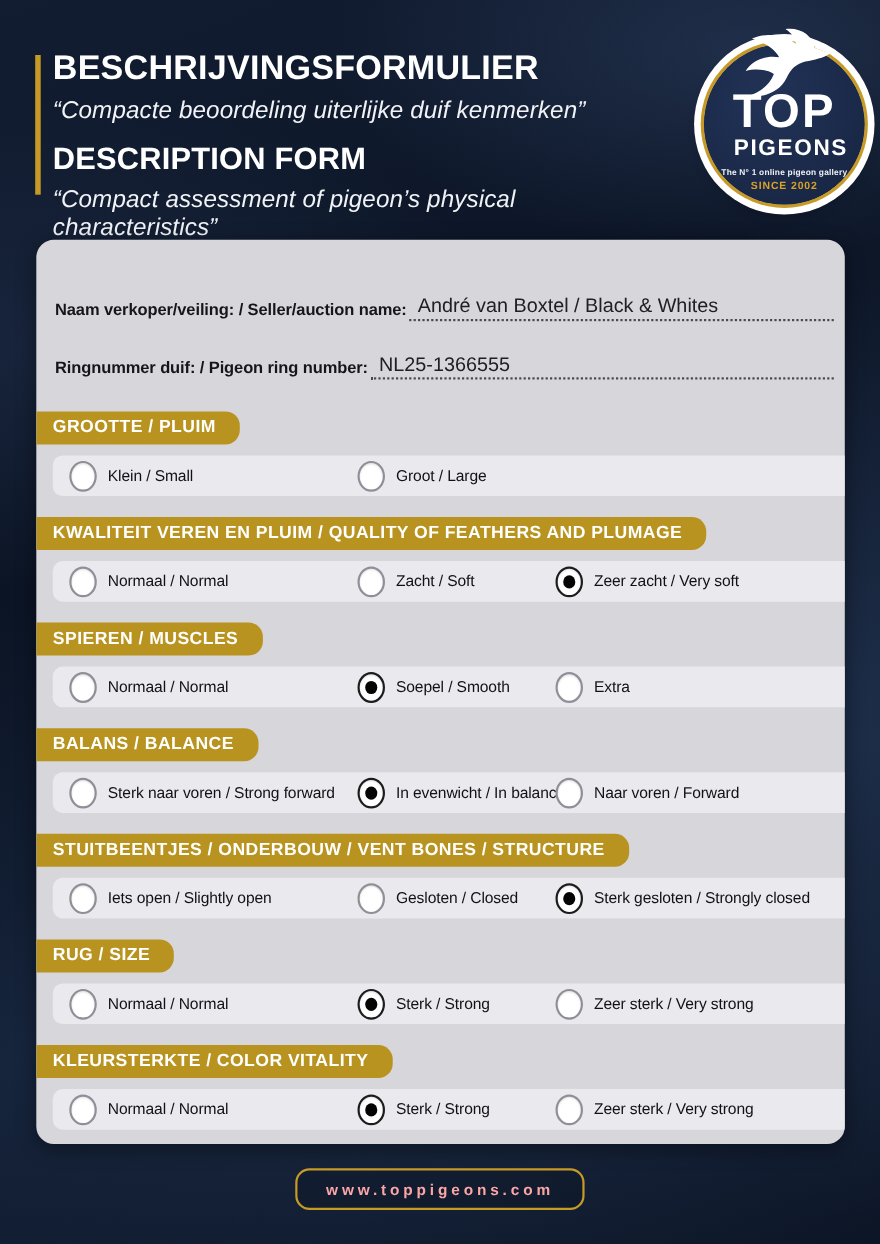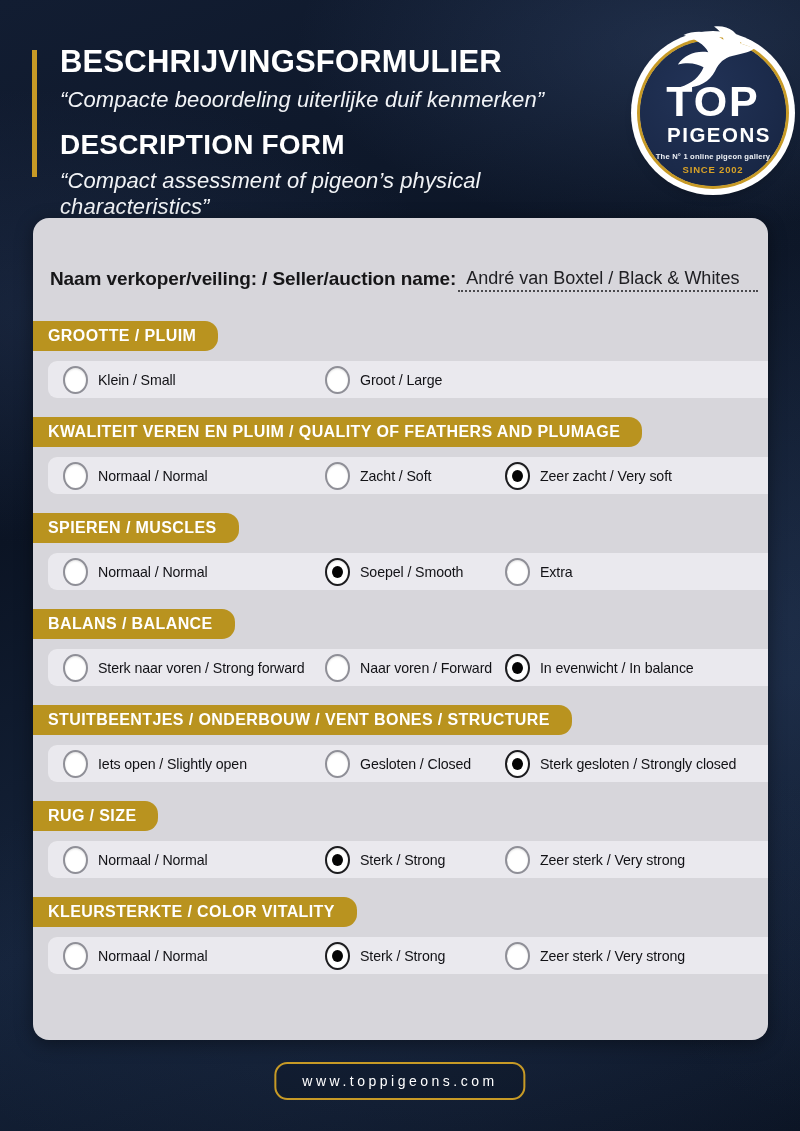--- a/index.html
+++ b/index.html
@@ -14,21 +14,21 @@
       radial-gradient(ellipse 700px 380px at 6% 28%, rgba(60,82,125,.22), transparent 60%),
       radial-gradient(ellipse 900px 420px at 55% 86%, rgba(55,78,120,.20), transparent 60%),
       radial-gradient(ellipse 300px 700px at 99% 55%, rgba(70,95,140,.18), transparent 70%),
       linear-gradient(160deg,#121d32 0%,#0b1424 38%,#15233a 68%,#0b1424 100%);
   }
   .page { position:absolute; inset:0; }
 
   
   .accent-bar { position:absolute; left:32px; top:50px; width:5px; height:127px;
     background:#c79a26; }
-  .titles { position:absolute; left:60px; top:44px; width:560px; color:#fff; }
+  .titles { position:absolute; left:48px; top:44px; width:560px; color:#fff; }
   .title-main { font-size:31px; font-weight:800; letter-spacing:.2px; line-height:1.15; }
   .title-sub { font-size:22px; font-style:italic; font-weight:500; color:#f1f3f6;
     margin-top:7px; letter-spacing:.1px; }
   .title-en { margin-top:16px; font-size:28px; font-weight:800; letter-spacing:.2px; }
 
   
   .logo { position:absolute; left:640px; top:40px; width:146px; height:146px; }
   .logo-circle { position:absolute; inset:0; border-radius:50%;
     background:radial-gradient(circle at 40% 35%, #223357 0%, #1b2a4a 60%, #16233f 100%);
     box-shadow:0 0 0 3px #c79a26, 0 0 0 9px #ffffff, 0 6px 14px rgba(0,0,0,.45);
@@ -42,21 +42,21 @@
     letter-spacing:.2px; }
   .logo-since { font-size:9.5px; font-weight:800; color:#d8a227; margin-top:3px;
     letter-spacing:.8px; }
 
   
   .card { position:absolute; left:33px; top:218px; width:735px; height:822px;
     background:#d7d6db; border-radius:16px; overflow:hidden;
     box-shadow:0 4px 18px rgba(0,0,0,.4); }
   .fields { padding:50px 10px 0 17px; }
   .field { display:flex; align-items:flex-end; margin-bottom:29px; }
-  .field-label { white-space:nowrap; font-weight:700; font-size:19px; color:#161618;
+  .field-label { white-space:nowrap; font-weight:700; font-size:15px; color:#161618;
     padding-bottom:2px; letter-spacing:-.1px; }
   .field-line { flex:1; border-bottom:2px dotted #4a4a4e; display:flex;
     align-items:flex-end; margin-left:2px; min-height:24px; }
   .field-value { font-size:18px; font-weight:400; color:#202024; padding:0 0 1px 8px;
     white-space:nowrap; }
 
   
   #sections { margin-top:24px; }
   .section { margin-top:19px; }
   .section:first-child { margin-top:0; }
@@ -74,21 +74,21 @@
   .radio { flex-shrink:0; width:25px; height:28px; border-radius:50%; background:#fff;
     border:2px solid #8f8f97; display:flex; align-items:center; justify-content:center;
     box-shadow:inset 0 1px 2px rgba(0,0,0,.12); }
   .radio .dot { width:11px; height:12px; border-radius:50%; background:transparent; }
   .radio.selected { border-color:#1c1c1f; }
   .radio.selected .dot { background:#050505; }
 
   
   .footer-pill { position:absolute; left:50%; top:1062px; transform:translateX(-50%);
     border:2px solid #c79a26; border-radius:13px; padding:9px 26px;
-    color:#ffffff; font-size:14px; font-weight:400; letter-spacing:3.5px;
+    color:#fca5a5; font-size:14px; font-weight:700; letter-spacing:3.5px;
     background:rgba(8,14,28,.25); cursor:pointer; white-space:nowrap; }
 </style>
 </head>
 <body>
 
 <div class="page">
 
   <header>
     <div class="accent-bar"></div>
     <div class="titles">
@@ -123,20 +123,26 @@
   </header>
 
   <main class="card">
     <div class="fields">
       <div class="field">
         <span class="field-label">Naam verkoper/veiling: / Seller/auction name:</span>
         <span class="field-line">
           <span class="field-value">André van Boxtel / Black &amp; Whites</span>
         </span>
       </div>
+      <div class="field">
+        <span class="field-label">Ringnummer duif: / Pigeon ring number:</span>
+        <span class="field-line">
+          <span class="field-value">NL25-1366555</span>
+        </span>
+      </div>
     </div>
     <div id="sections">
   <section class="section">
     <div class="pill">
       <span class="pill-text">GROOTTE / PLUIM</span>
     </div>
     <div class="strip">
   <label class="option">
     <span class="radio">
                 <span class="dot"></span>
@@ -216,31 +222,31 @@
     </div>
     <div class="strip">
   <label class="option">
     <span class="radio">
                 <span class="dot"></span>
               </span>
     <span class="option-label">Sterk naar voren / Strong forward</span>
   </label>
 
   <label class="option">
+    <span class="radio selected">
+                <span class="dot"></span>
+              </span>
+    <span class="option-label">In evenwicht / In balance</span>
+  </label>
+
+  <label class="option">
     <span class="radio">
                 <span class="dot"></span>
               </span>
     <span class="option-label">Naar voren / Forward</span>
-  </label>
-
-  <label class="option">
-    <span class="radio selected">
-                <span class="dot"></span>
-              </span>
-    <span class="option-label">In evenwicht / In balance</span>
   </label>
 </div>
   </section>
 
   <section class="section">
     <div class="pill">
       <span class="pill-text">STUITBEENTJES / ONDERBOUW / VENT BONES / STRUCTURE</span>
     </div>
     <div class="strip">
   <label class="option">

